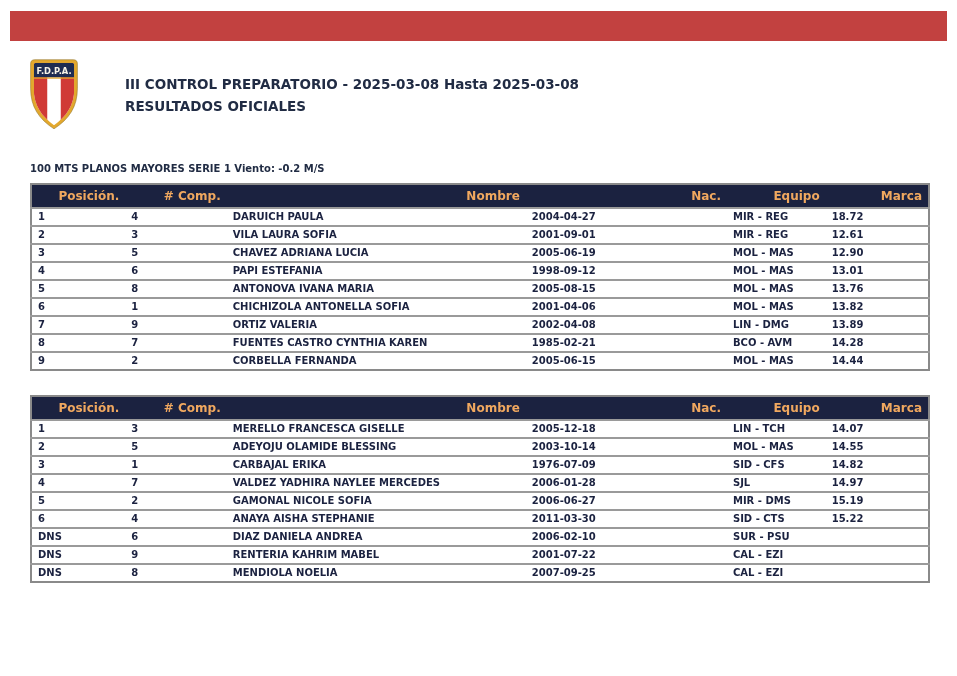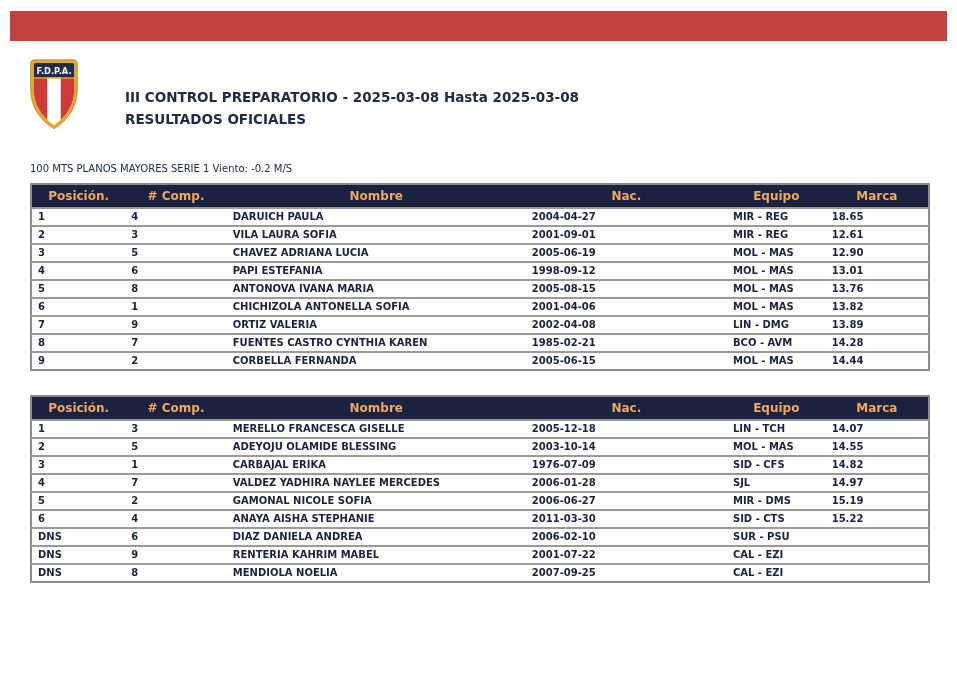--- a/index.html
+++ b/index.html
@@ -14,21 +14,21 @@
   .banner {
     margin: 11px 10px 0 10px;
     height: 30px;
     background: var(--banner-red, #c24140);
   }
   .content {
     margin: 0 27px 0 30px;
   }
   .header-row {
     display: flex;
-    align-items: flex-end;
+    align-items: center;
     gap: 17px;
     margin-top: 16px;
     margin-left: -2px;
   }
   .logo-box svg { display: block; width: 52px; height: 73px; }
   .header-lines { padding-top: 3px; margin-left: 28px; }
   .header-line {
     font-size: 13.5px;
     font-weight: bold;
     color: var(--text-navy, #212c44);
@@ -38,21 +38,21 @@
   .page-title {
     margin: 27px 0 0 0;
     font-size: 23px;
     font-weight: bold;
     color: #0b0b0b;
   }
   .section { margin-top: 24px; }
   .section:first-child { margin-top: 33px; }
   .section-title {
     font-size: 10px;
-    font-weight: normal;
+    font-weight: bold;
     color: var(--text-navy, #212c44);
     white-space: nowrap;
   }
   table.results {
     width: 100%;
     border-collapse: collapse;
     margin-top: 9px;
     border: 2px solid var(--table-border, #8a8a8a);
     table-layout: fixed;
   }
@@ -60,21 +60,21 @@
   .results col.w-comp   { width: 11.3%; }
   .results col.w-nombre { width: 33.3%; }
   .results col.w-nac    { width: 22.4%; }
   .results col.w-equipo { width: 11.0%; }
   .results col.w-marca  { width: 11.5%; }
   .results th {
     background: var(--header-navy, #1b2240);
     color: var(--header-orange, #f0a85f);
     font-size: 12px;
     font-weight: bold;
-    text-align: center;
+    text-align: right;
     padding: 4px 6px;
     white-space: nowrap;
   }
   .results td {
     font-size: 10px;
     font-weight: bold;
     color: var(--header-navy, #1b2240);
     padding: 2px 6px;
     line-height: 12px;
     height: 12px;
@@ -139,21 +139,21 @@
               <th>Marca</th>
             </tr>
           </thead>
           <tbody>
             <tr>
               <td>1</td>
               <td>4</td>
               <td>DARUICH PAULA</td>
               <td>2004-04-27</td>
               <td>MIR - REG</td>
-              <td>18.65</td>
+              <td>18.72</td>
             </tr>
             <tr>
               <td>2</td>
               <td>3</td>
               <td>VILA LAURA SOFIA</td>
               <td>2001-09-01</td>
               <td>MIR - REG</td>
               <td>12.61</td>
             </tr>
             <tr>

